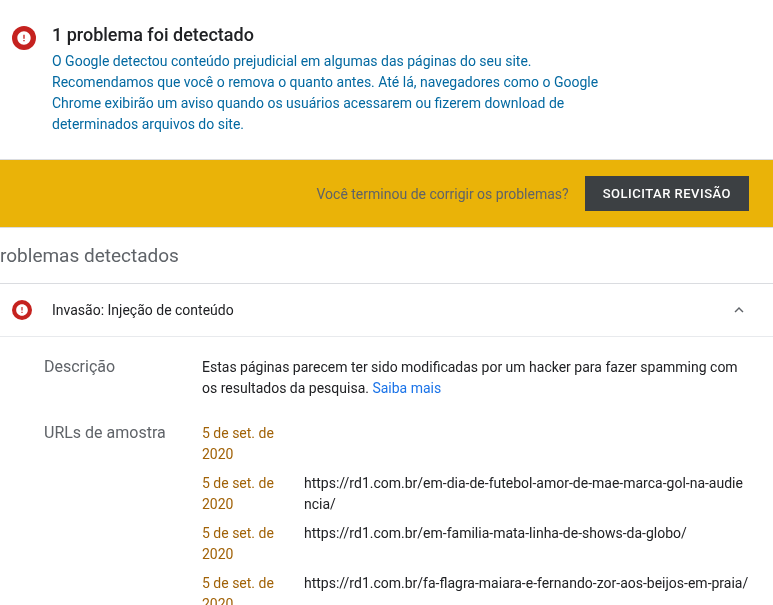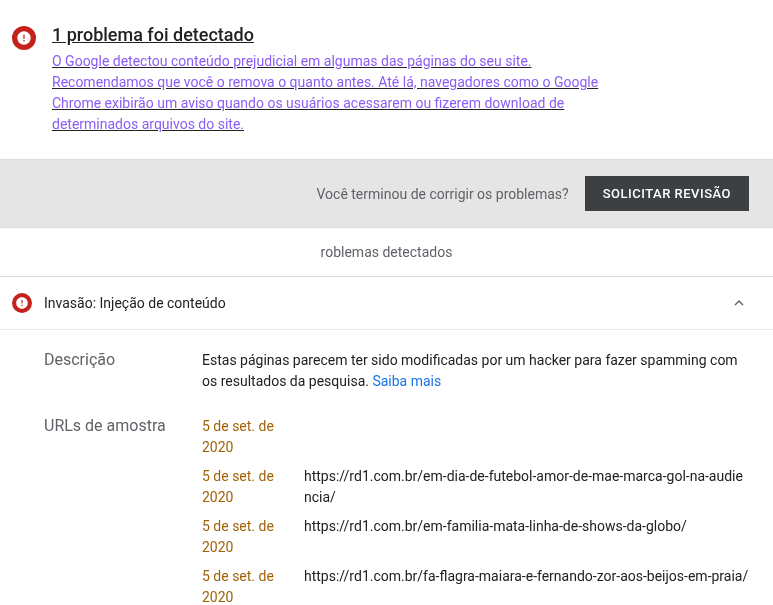--- a/index.html
+++ b/index.html
@@ -22,35 +22,35 @@
     height: 24px;
     border-radius: 50%;
     background: #c5221f;
     display: flex;
     align-items: center;
     justify-content: center;
     flex-shrink: 0;
     margin-top: 2px;
   }
   .error-icon svg { width: 16px; height: 16px; fill: #fff; }
-  .alert-body { flex: 1; text-decoration: underline; }
+  .alert-body { flex: 1; }
   .alert-title {
     font-size: 18px;
     font-weight: 500;
     color: #202124;
     margin-bottom: 6px;
   }
   .alert-desc {
     font-size: 14px;
-    color: #8b5cf6;
+    color: #0369a1;
     line-height: 1.5;
     max-width: 560px;
   }
   .action-bar {
-    background: #e5e5e5;
+    background: #eab308;
     border-bottom: 1px solid #dadce0;
     padding: 16px 24px;
     display: flex;
     align-items: center;
     justify-content: flex-end;
     gap: 16px;
   }
   .action-prompt {
     font-size: 14px;
     color: #5f6368;
@@ -62,34 +62,33 @@
     padding: 10px 18px;
     font-size: 13px;
     font-weight: 500;
     letter-spacing: 0.5px;
     border-radius: 0;
     cursor: pointer;
     font-family: inherit;
   }
   .section-header {
     padding: 16px 0 16px 0;
-    font-size: 14px;
+    font-size: 19px;
     color: #5f6368;
     background: #fff;
-    text-align: center;
   }
   .panel {
     border-top: 1px solid #dadce0;
     border-bottom: 1px solid #dadce0;
     background: #fff;
   }
   .panel-header {
     display: flex;
     align-items: center;
-    gap: 12px;
+    gap: 20px;
     padding: 16px 24px 16px 12px;
     cursor: pointer;
   }
   .panel-header .error-icon {
     width: 20px;
     height: 20px;
     margin-top: 0;
   }
   .panel-header .error-icon svg { width: 14px; height: 14px; }
   .panel-title {

